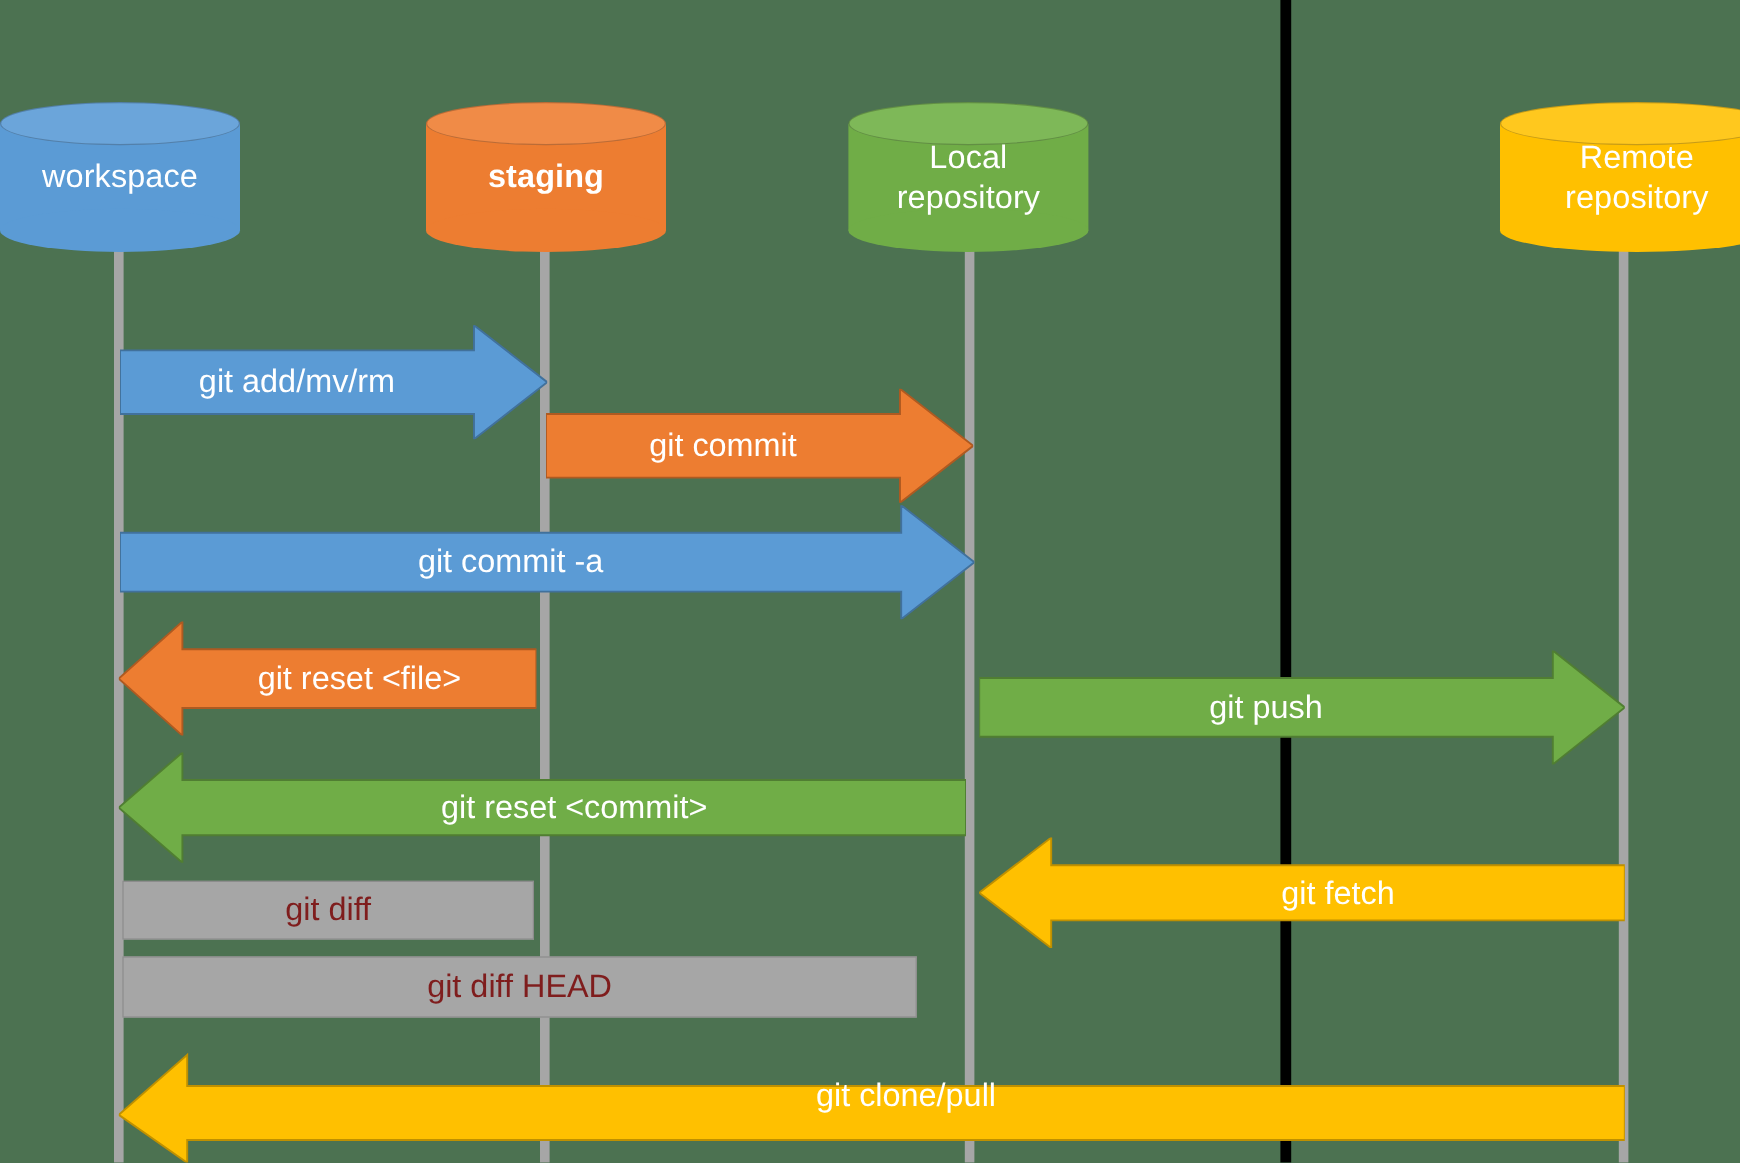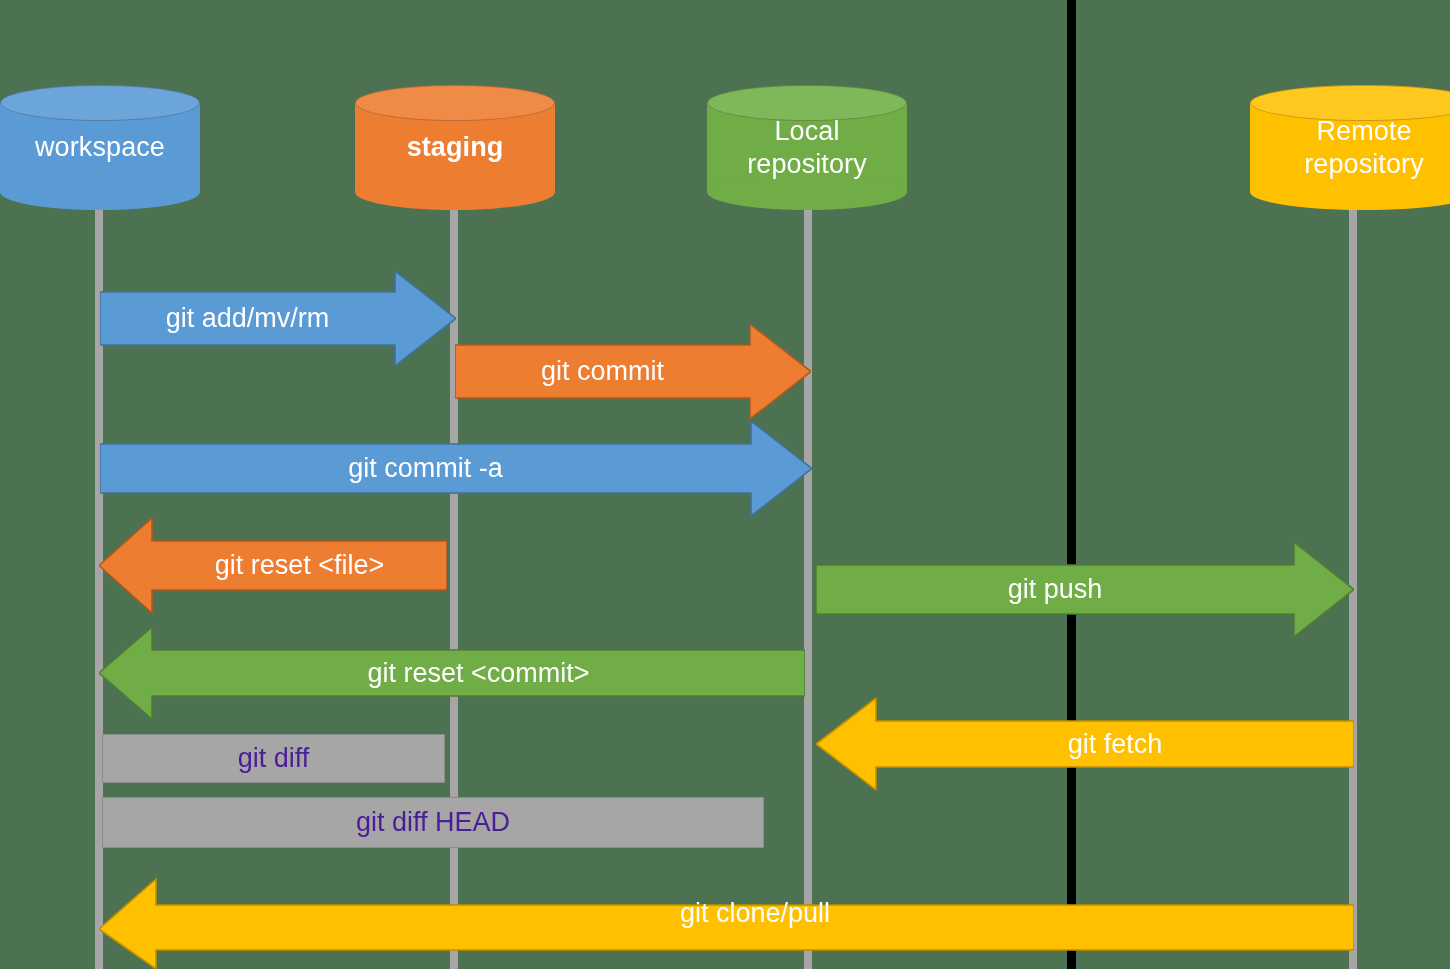--- a/index.html
+++ b/index.html
@@ -104,21 +104,21 @@
     background: #A6A6A6;
     border: 1px solid #8C8C8C;
     box-sizing: border-box;
   }
   .bar-label {
     position: absolute;
     left: 0; right: 0; top: 0; bottom: 0;
     display: flex;
     align-items: center;
     justify-content: center;
-    color: #4c1d95;
+    color: #7f1d1d;
     font-size: 27px;
     white-space: nowrap;
   }
 </style>
 </head>
 <body>
 
 <div id="diagram-root">
 
   <div class="lifeline" style="left:95px; top:205px; height:764px;"></div>

